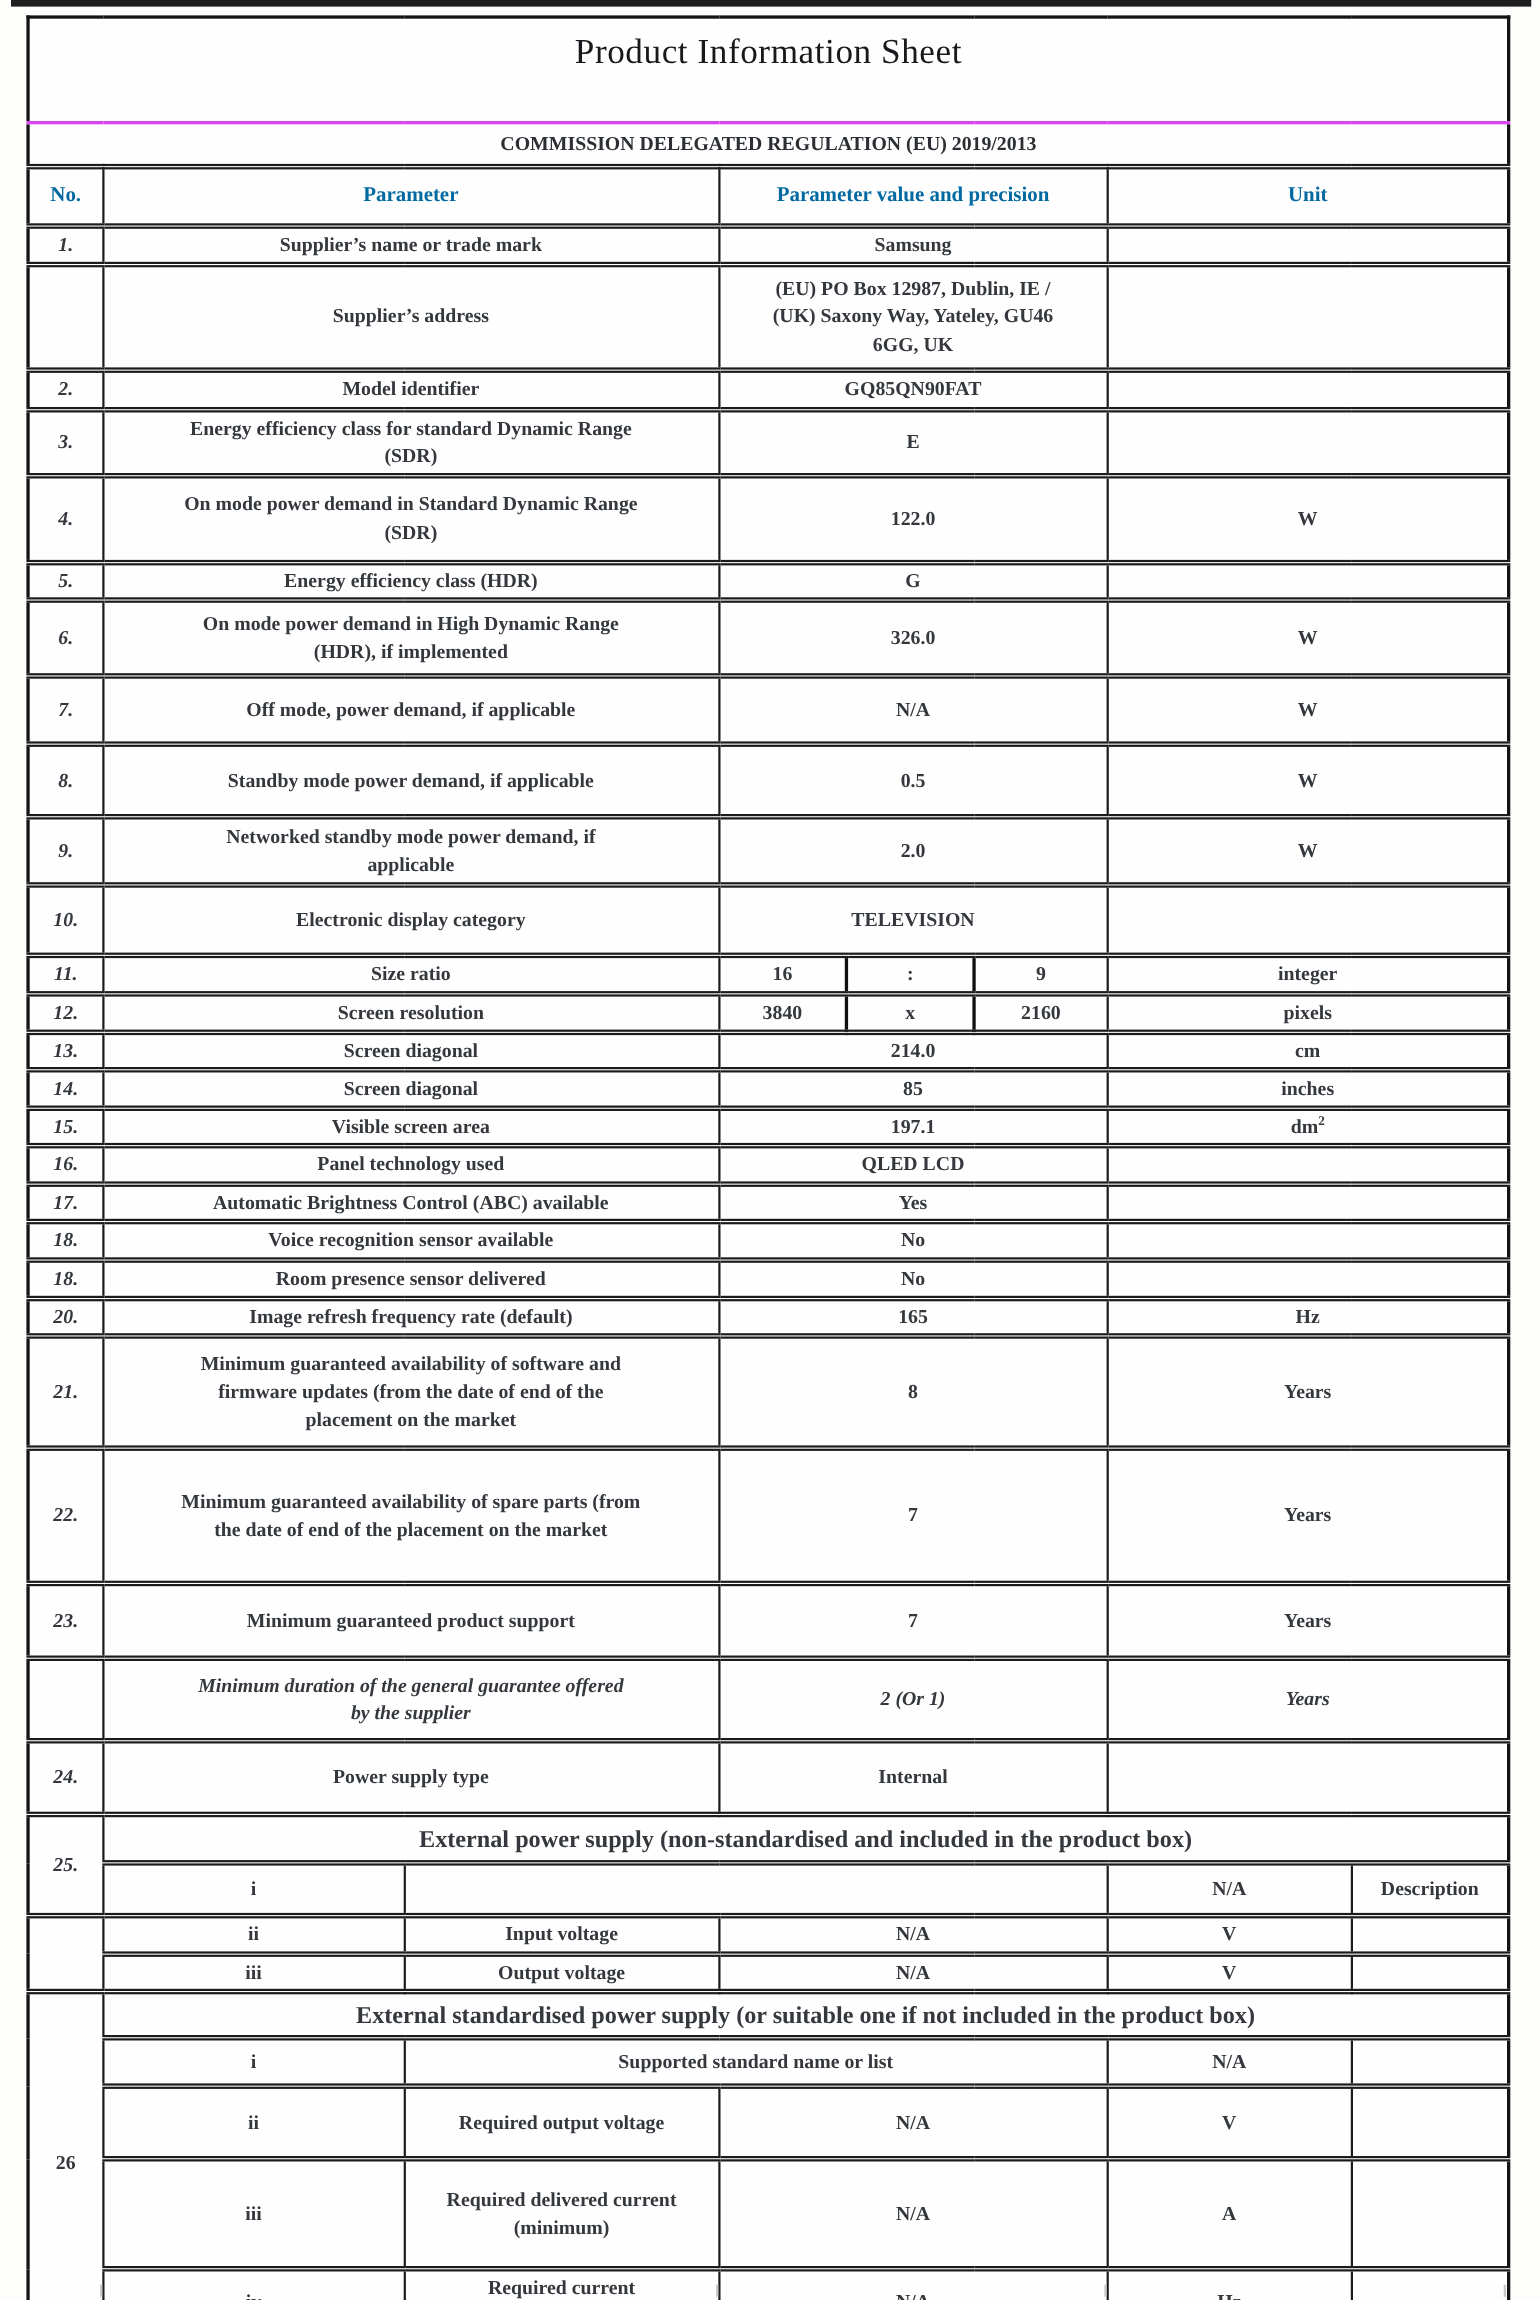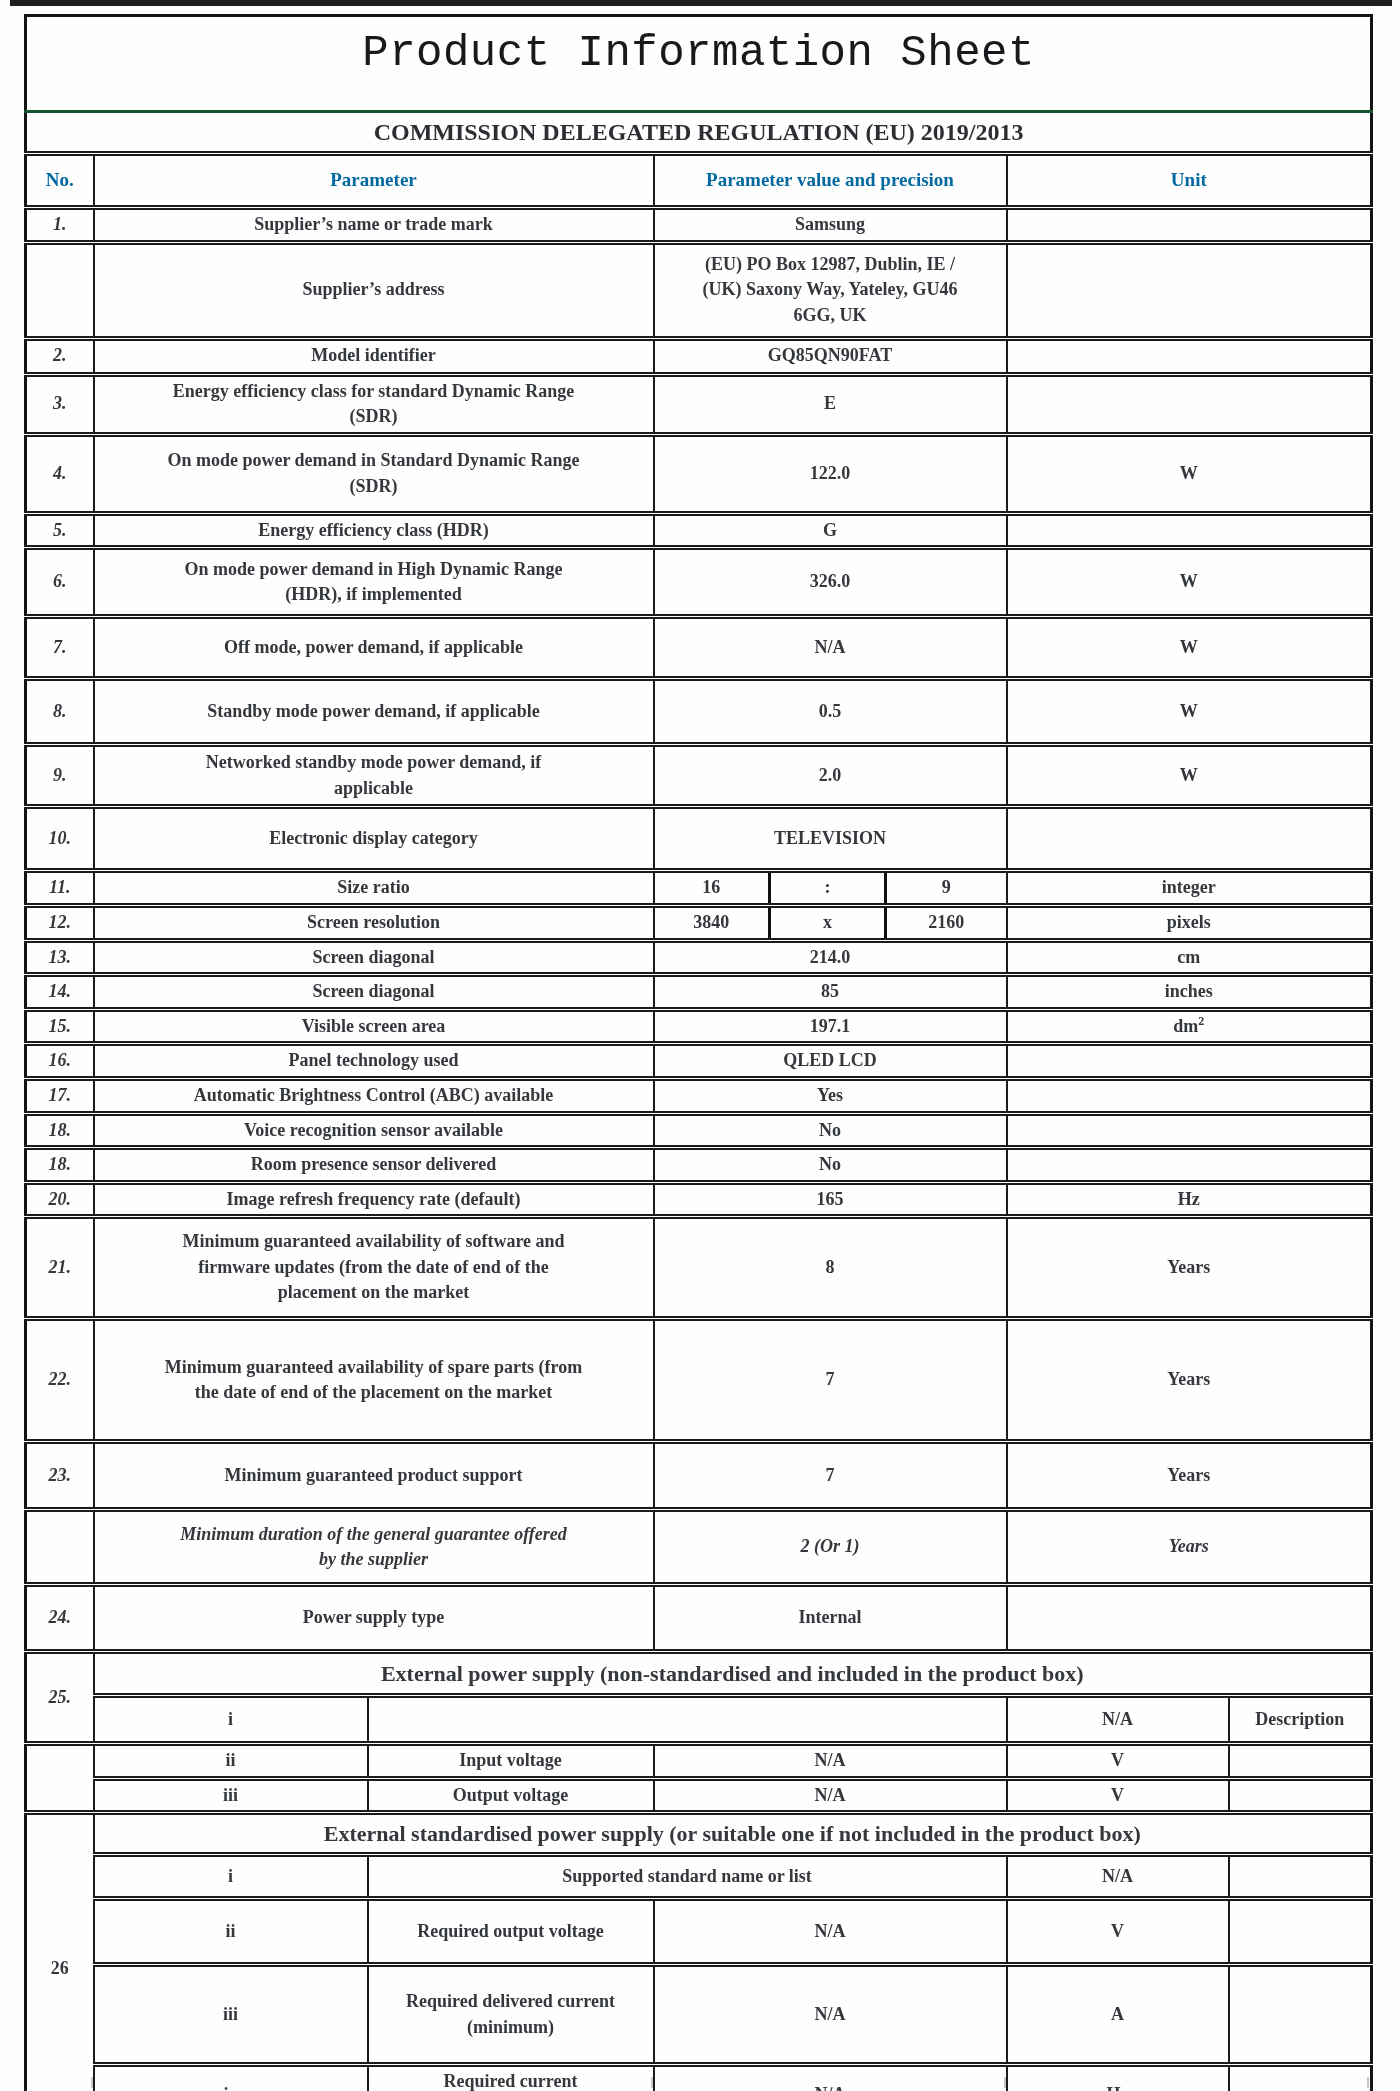--- a/index.html
+++ b/index.html
@@ -30,34 +30,33 @@
     font-weight:bold;
     font-size:18px;
     line-height:1.42;
     color:#34383d;
     padding:2px 8px;
     overflow:hidden;
     white-space:pre-line;
   }
   tr.title-row td{
     border:none;
-    border-bottom:3px solid #14532d;
+    border-bottom:3px solid #d946ef;
     vertical-align:top;
     padding-top:12px;
     font-weight:normal;
-    font-size:44px;
+    font-size:32px;
     letter-spacing:.5px;
     color:#17191c;
     line-height:1.1;
-    font-family:Liberation Mono, monospace;
   }
   tr.reg-row td{
     border:none;
     border-bottom:5px double #1b1b1b;
-    font-size:24px;
+    font-size:18px;
     color:#2b2f33;
   }
   tr.colhead-row td{
     border-top:none;
     font-size:19px;
     color:#0369a1;
   }
   td.no{font-style:italic;}
   td.no26{font-style:normal;}
   td.sechead{font-size:22px;}

